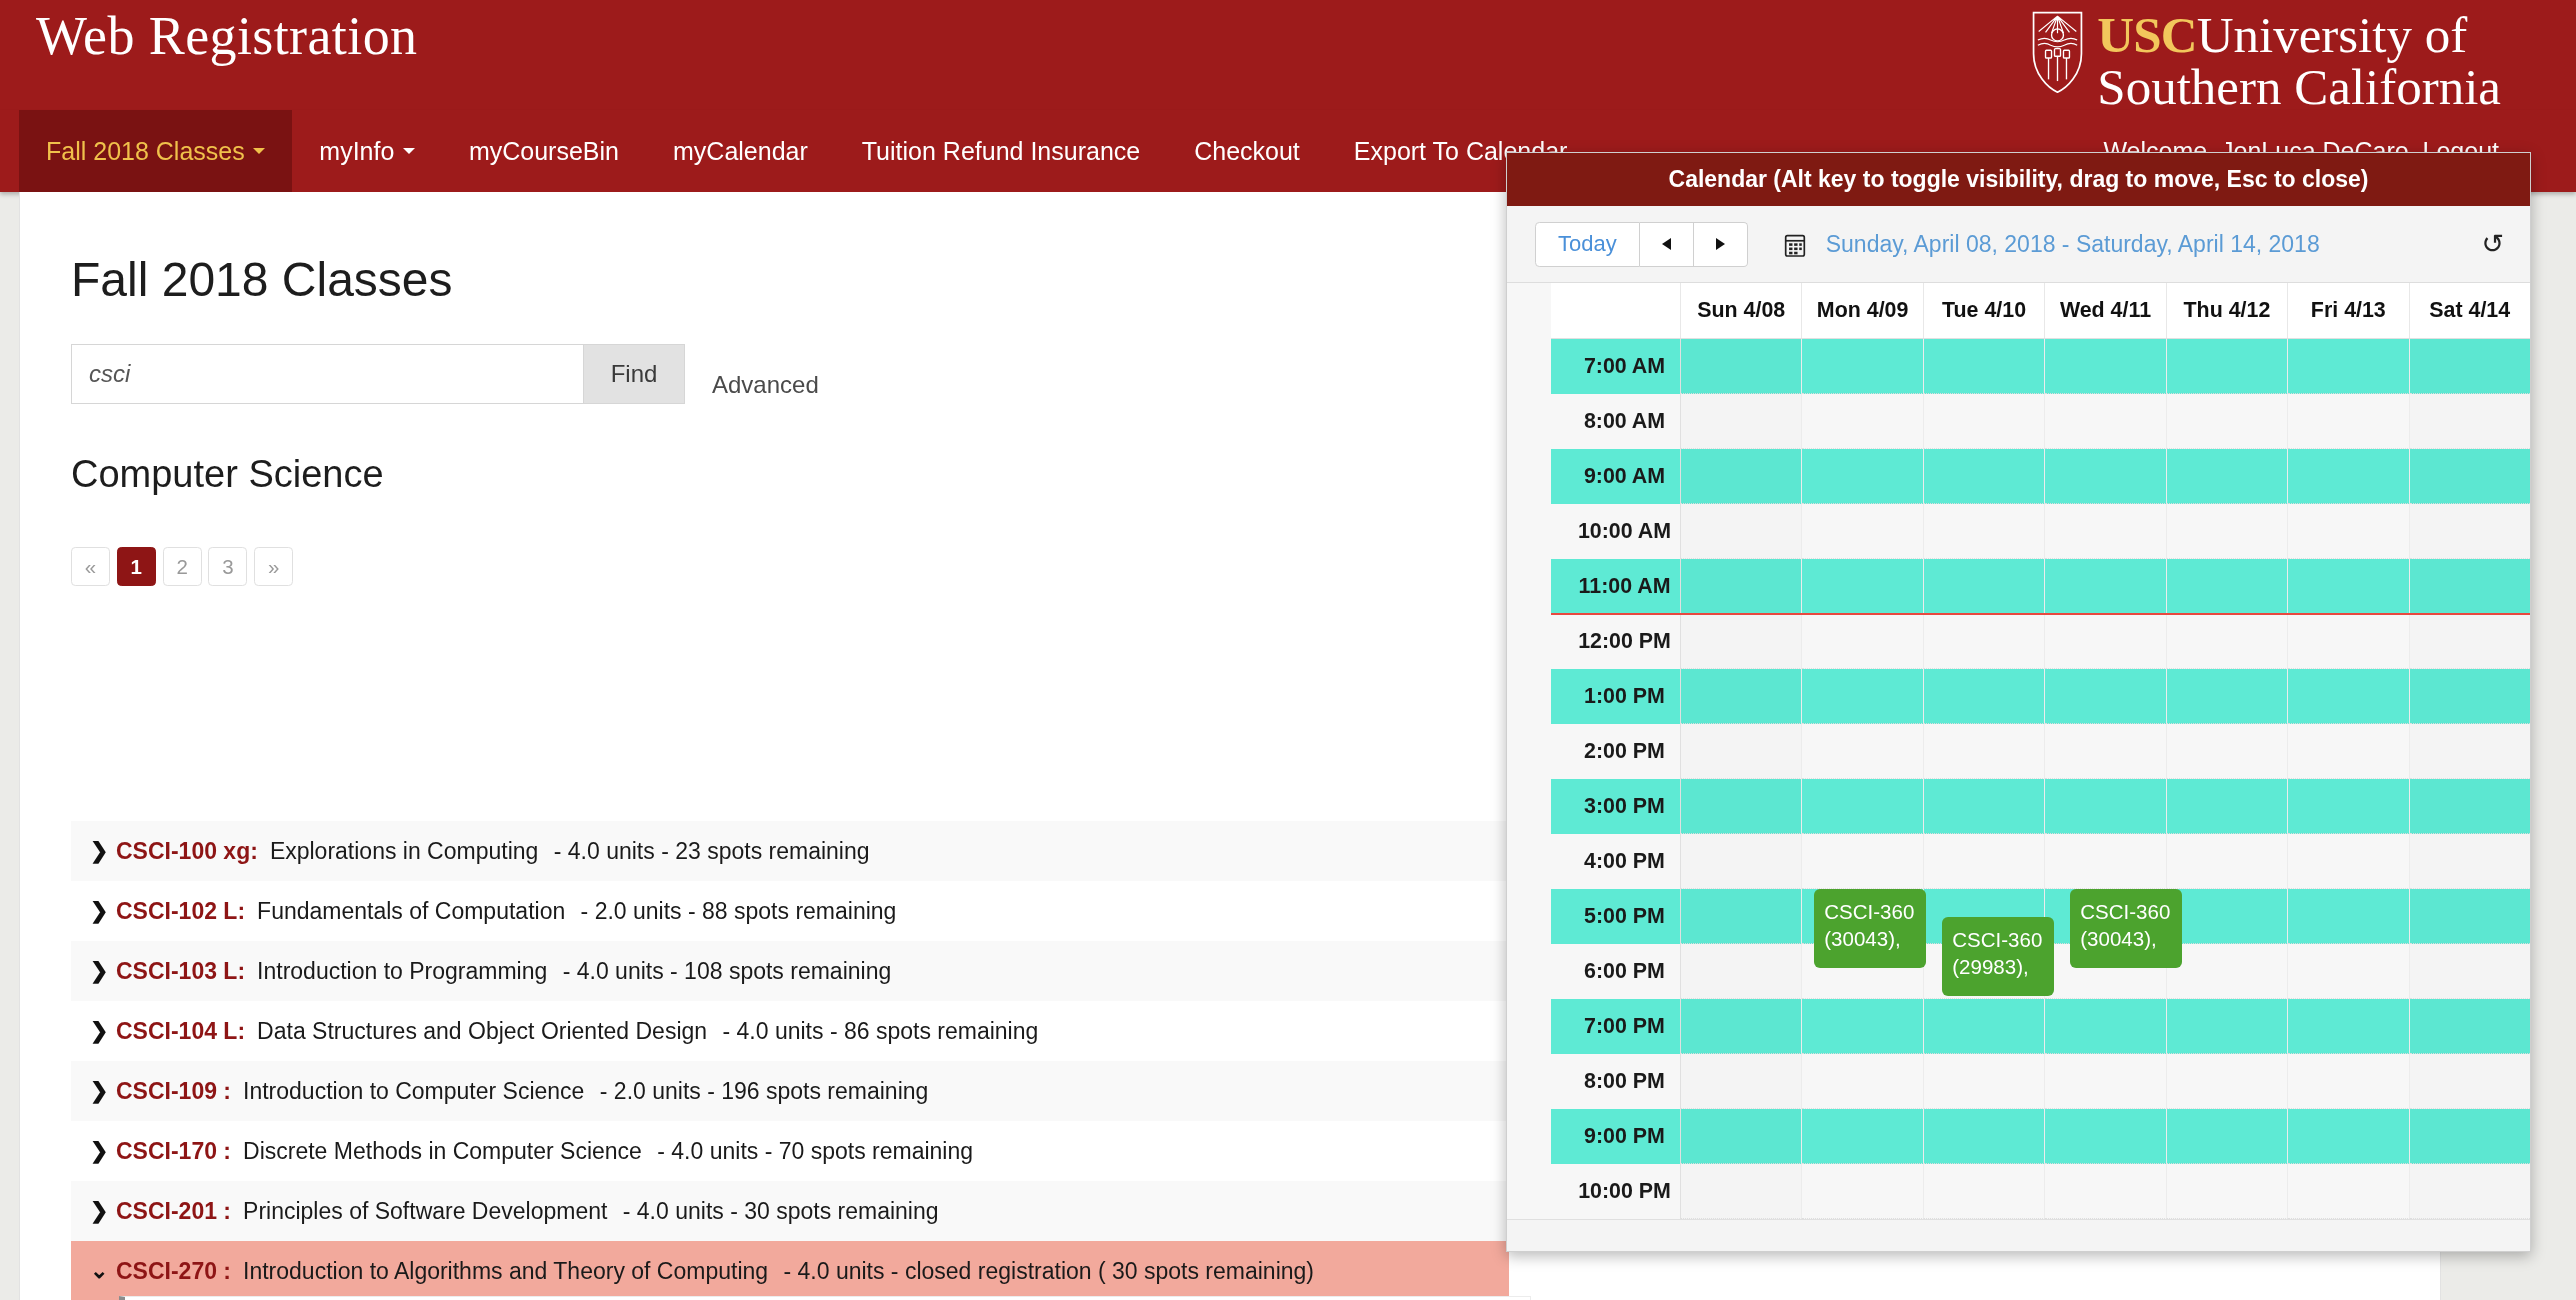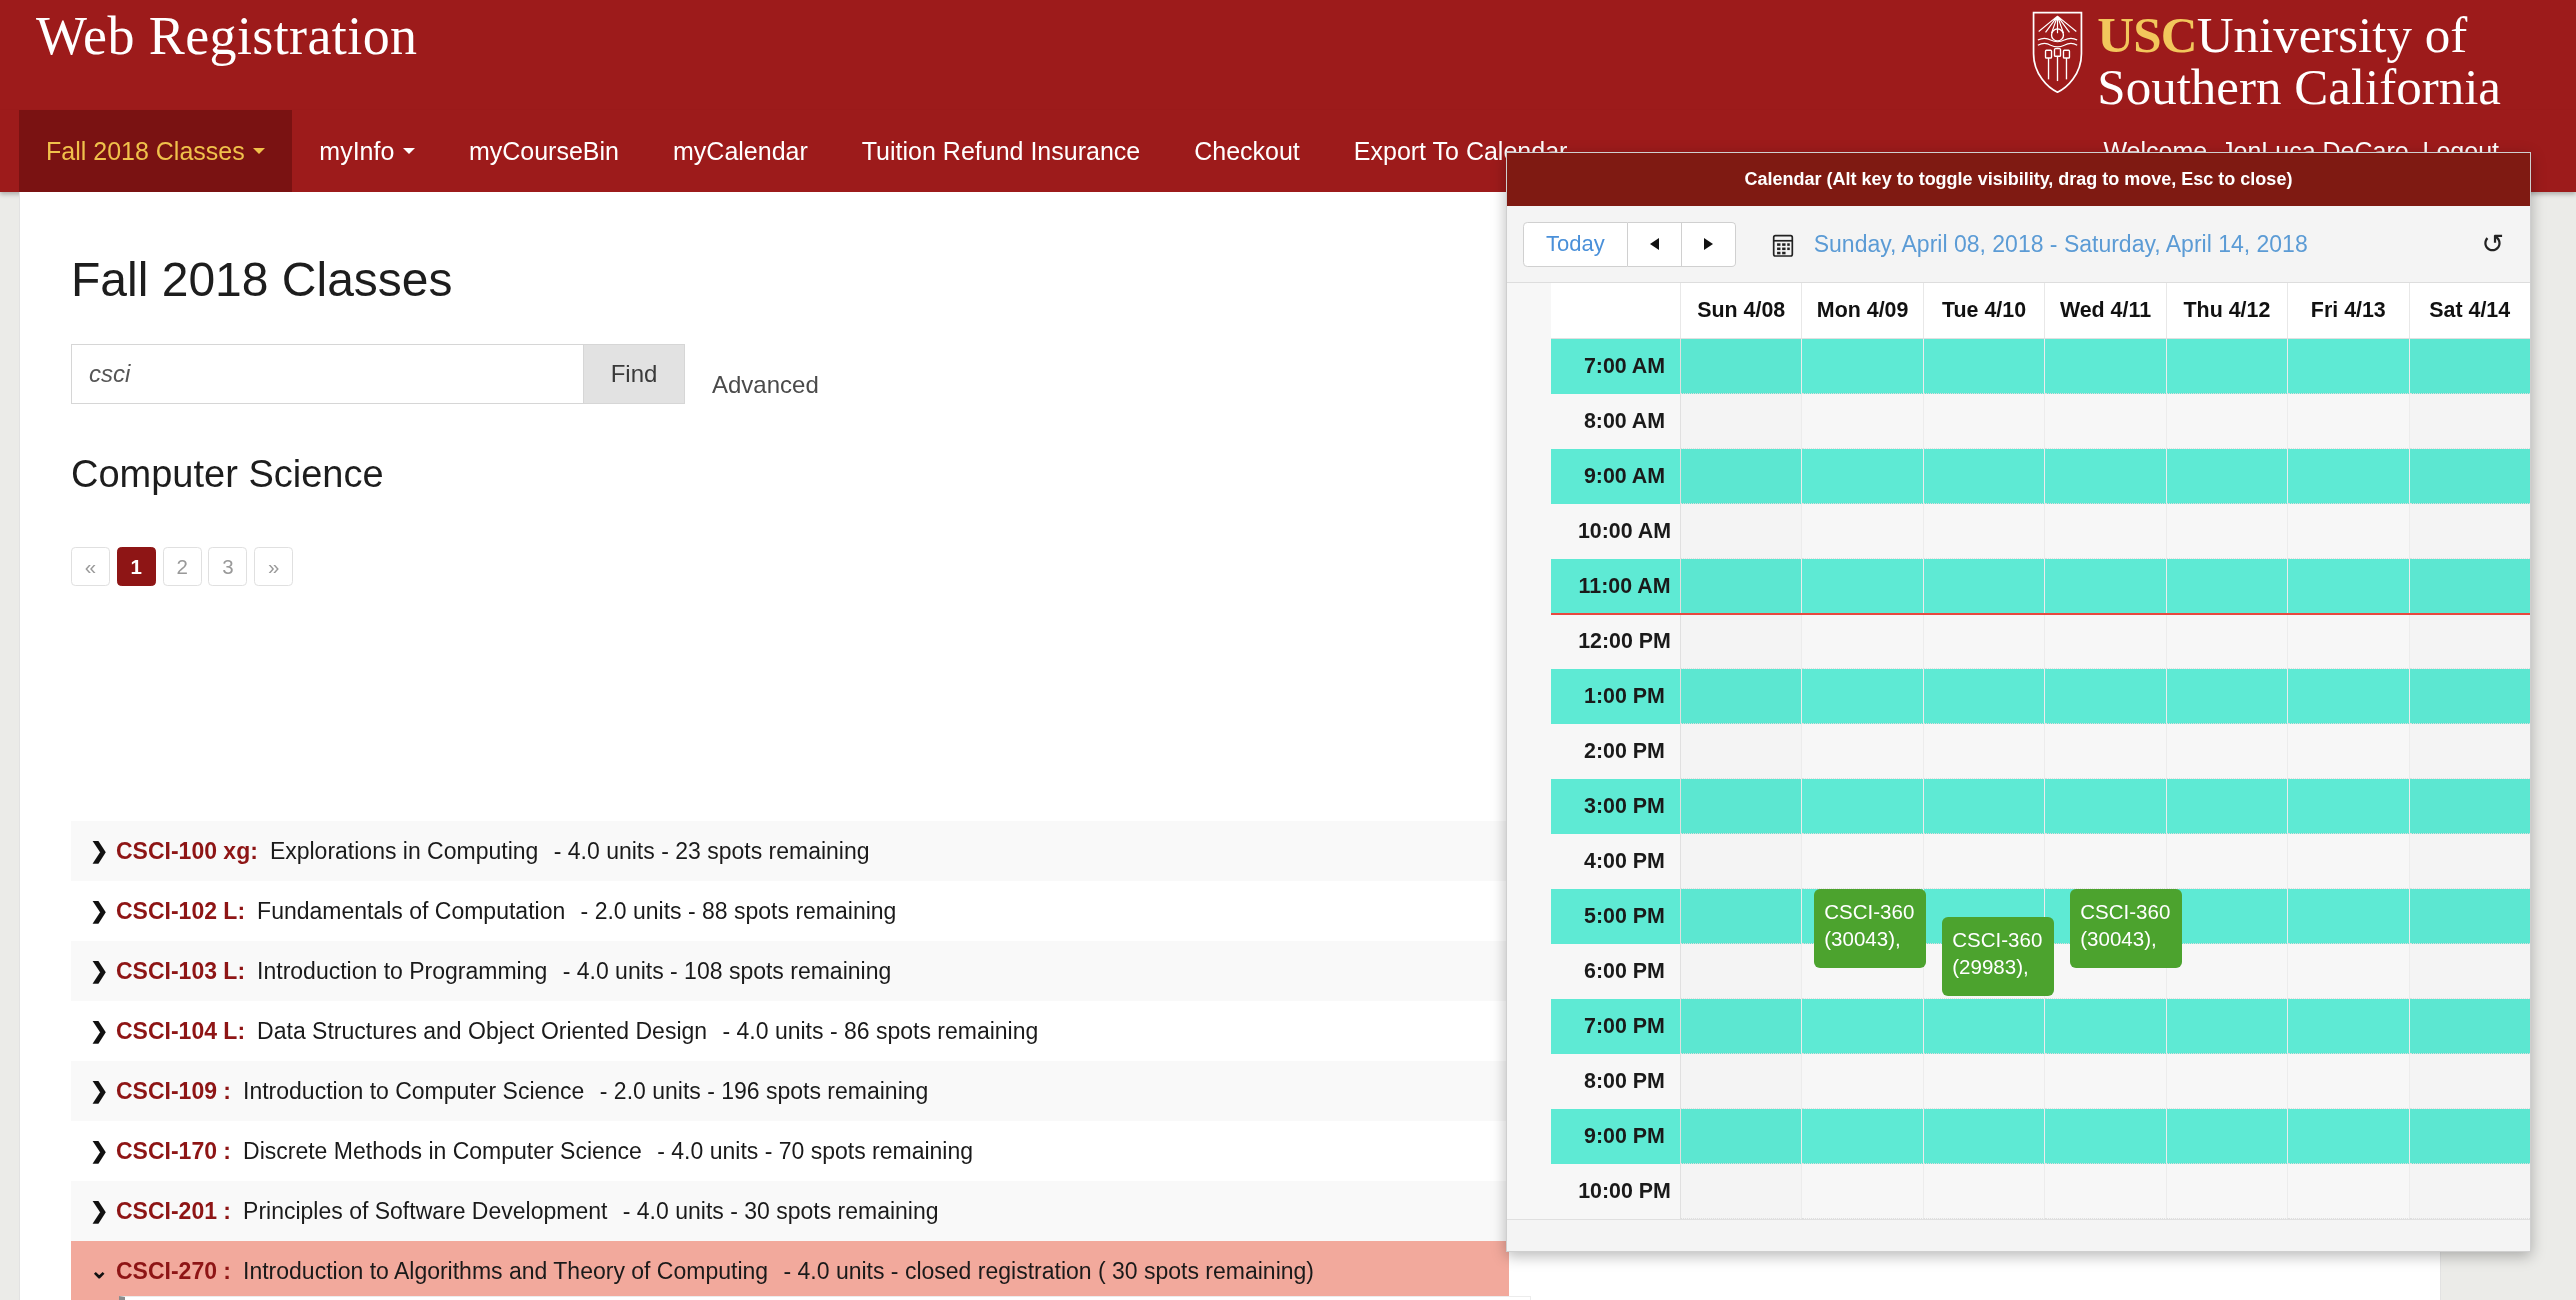--- a/index.html
+++ b/index.html
@@ -177,29 +177,29 @@
     background: #f7f7f7;
     border: 0.9px solid #cfcfcf;
     box-shadow: 0 4.3px 13.7px rgba(0,0,0,.28);
     overflow: hidden;
   }
   #cal-titlebar {
     height: 53px;
     background: #7f1a12;
     color: #fff;
     display: flex; align-items: center; justify-content: center;
-    font-size: 18px; font-weight: 600;
+    font-size: 23px; font-weight: 600;
     cursor: move;
   }
   #cal-toolbar {
     height: 77px;
     background: #f4f4f4;
     border-bottom: 0.9px solid #ddd;
     display: flex; align-items: center;
-    padding: 0 16px;
+    padding: 0 28px;
     position: relative;
   }
   .btn-group { display: flex; }
   .cal-btn {
     height: 45px;
     border: 0.9px solid #d0d0d0;
     background: #fff;
     color: #4a90d9;
     font-size: 22px;
     padding: 0 22px;

